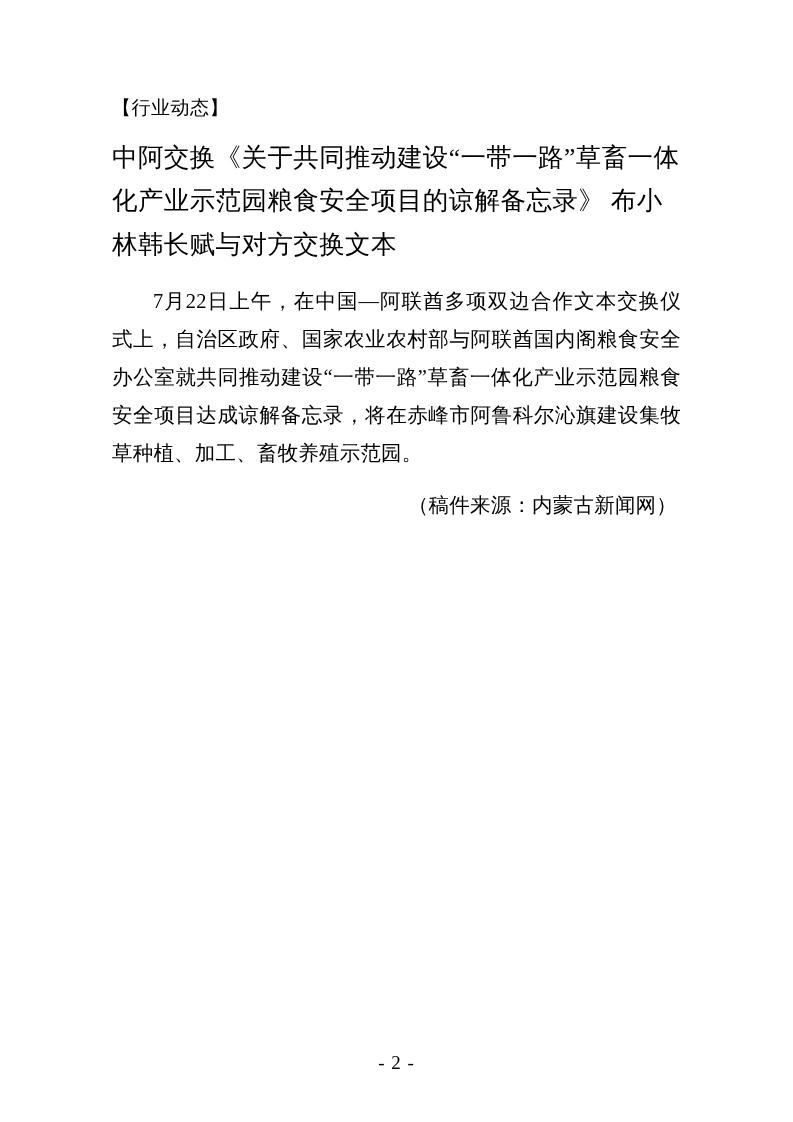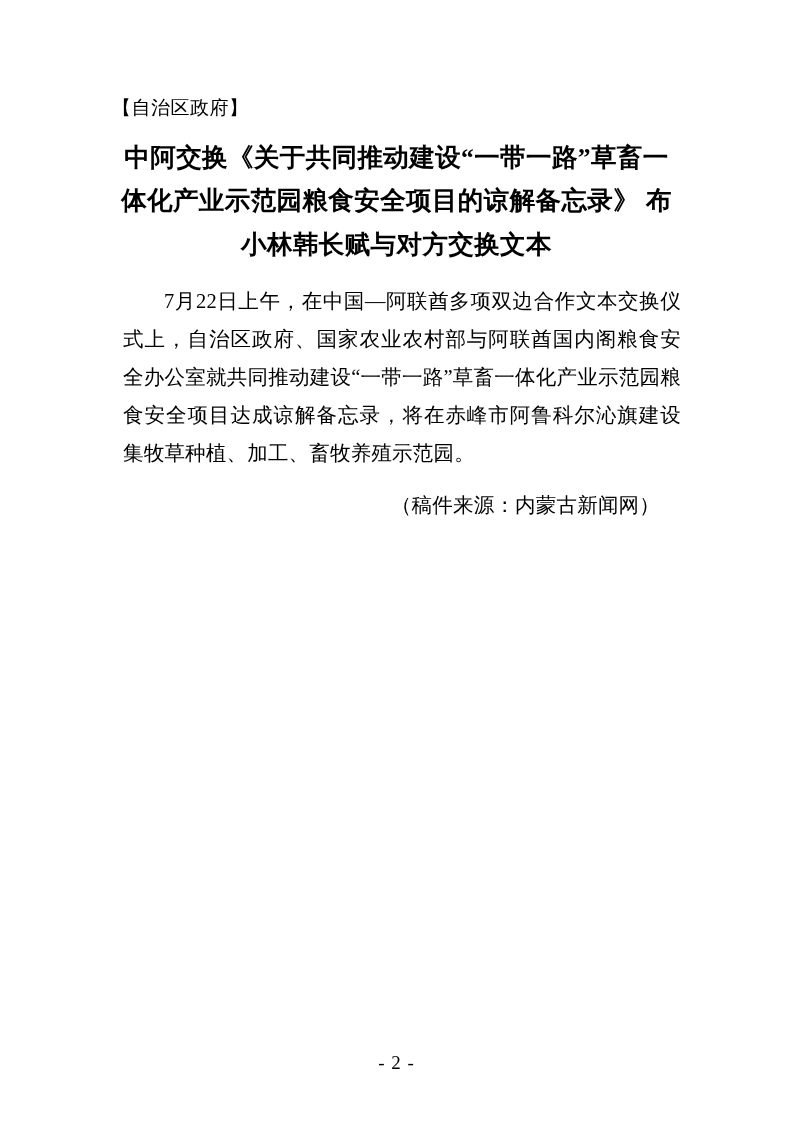--- a/index.html
+++ b/index.html
@@ -24,60 +24,59 @@
   .category {
     font-size: 19px;
     line-height: 1.4;
     font-family: "Liberation Serif", "DejaVu Serif", serif;
     font-weight: normal;
     letter-spacing: 0.5px;
     margin: 0 0 14px 0;
   }
   .doc-title {
     font-size: 25.5px;
-    font-weight: bold;
+    font-weight: normal;
     line-height: 1.72;
-    text-align: center;
     letter-spacing: 0.4px;
     margin: 0 0 16px 0;
     font-family: "Liberation Serif", "DejaVu Serif", serif;
   }
   .body-para {
     font-size: 20.5px;
     line-height: 1.85;
     text-align: justify;
     text-justify: inter-ideograph;
     text-indent: 2em;
-    margin: 0 0 2px 11px;
+    margin: 0 0 2px 0;
     letter-spacing: 0.2px;
   }
   .source-line {
     font-size: 20.5px;
     line-height: 1.85;
     text-align: right;
-    margin: 14px 17px 0 0;
+    margin: 14px 0 0 0;
     padding-right: 4px;
     letter-spacing: 0.2px;
   }
   .page-number {
     position: absolute;
     left: 0;
     right: 0;
     bottom: 48px;
     text-align: center;
     font-size: 19px;
     letter-spacing: 1px;
   }
 </style>
 </head>
 <body>
 
 <div class="page">
 
-  <div class="category">【自治区政府】</div>
+  <div class="category">【行业动态】</div>
 
   <h1 class="doc-title">中阿交换《关于共同推动建设“一带一路”草畜一体化产业示范园粮食安全项目的谅解备忘录》 布小林韩长赋与对方交换文本</h1>
 
   <p class="body-para">7月22日上午，在中国—阿联酋多项双边合作文本交换仪式上，自治区政府、国家农业农村部与阿联酋国内阁粮食安全办公室就共同推动建设“一带一路”草畜一体化产业示范园粮食安全项目达成谅解备忘录，将在赤峰市阿鲁科尔沁旗建设集牧草种植、加工、畜牧养殖示范园。</p>
 
 
   <p class="source-line">（稿件来源：内蒙古新闻网）</p>
 
   <div class="page-number">- 2 -</div>
 

